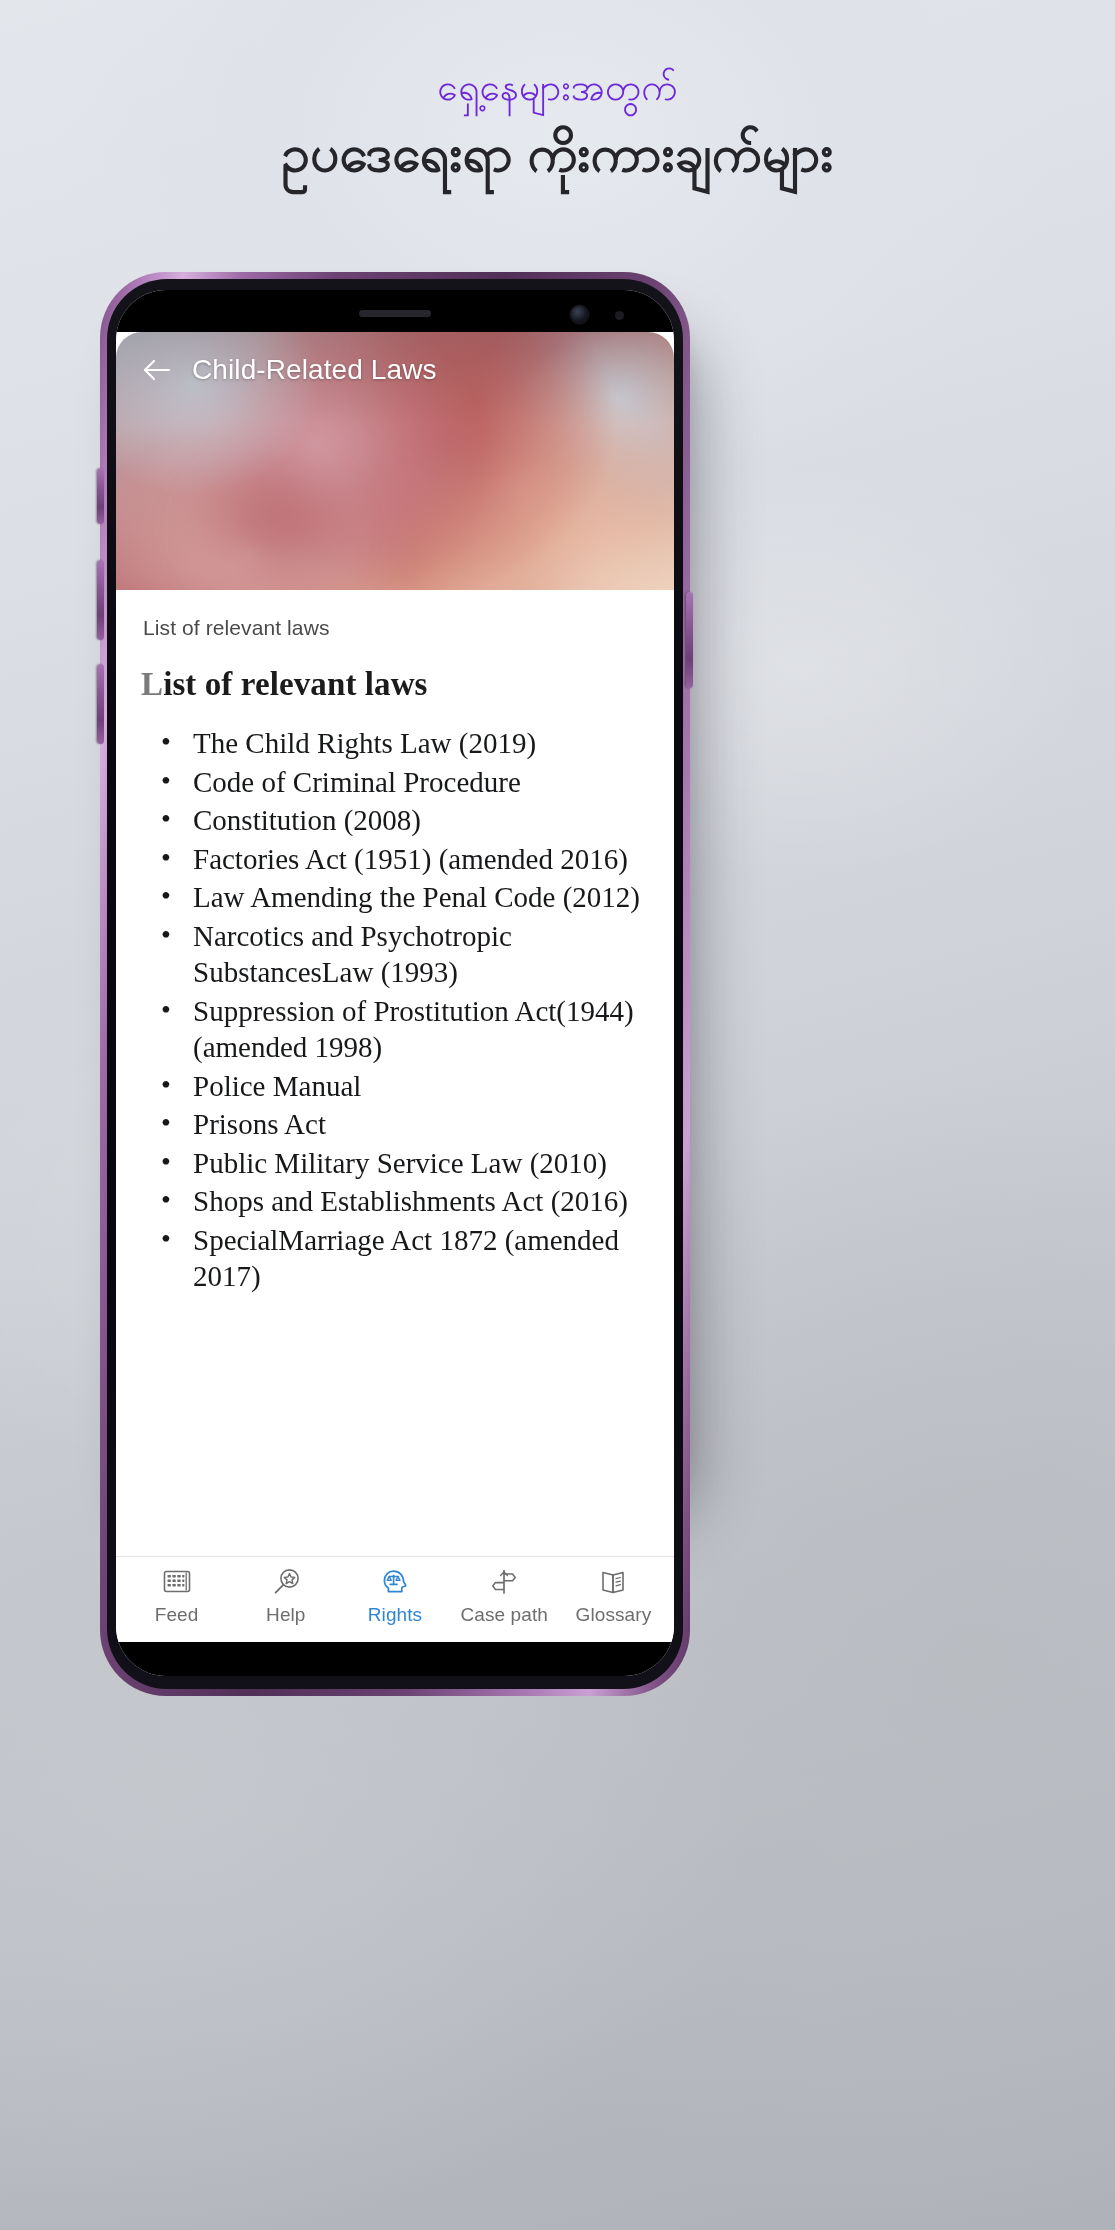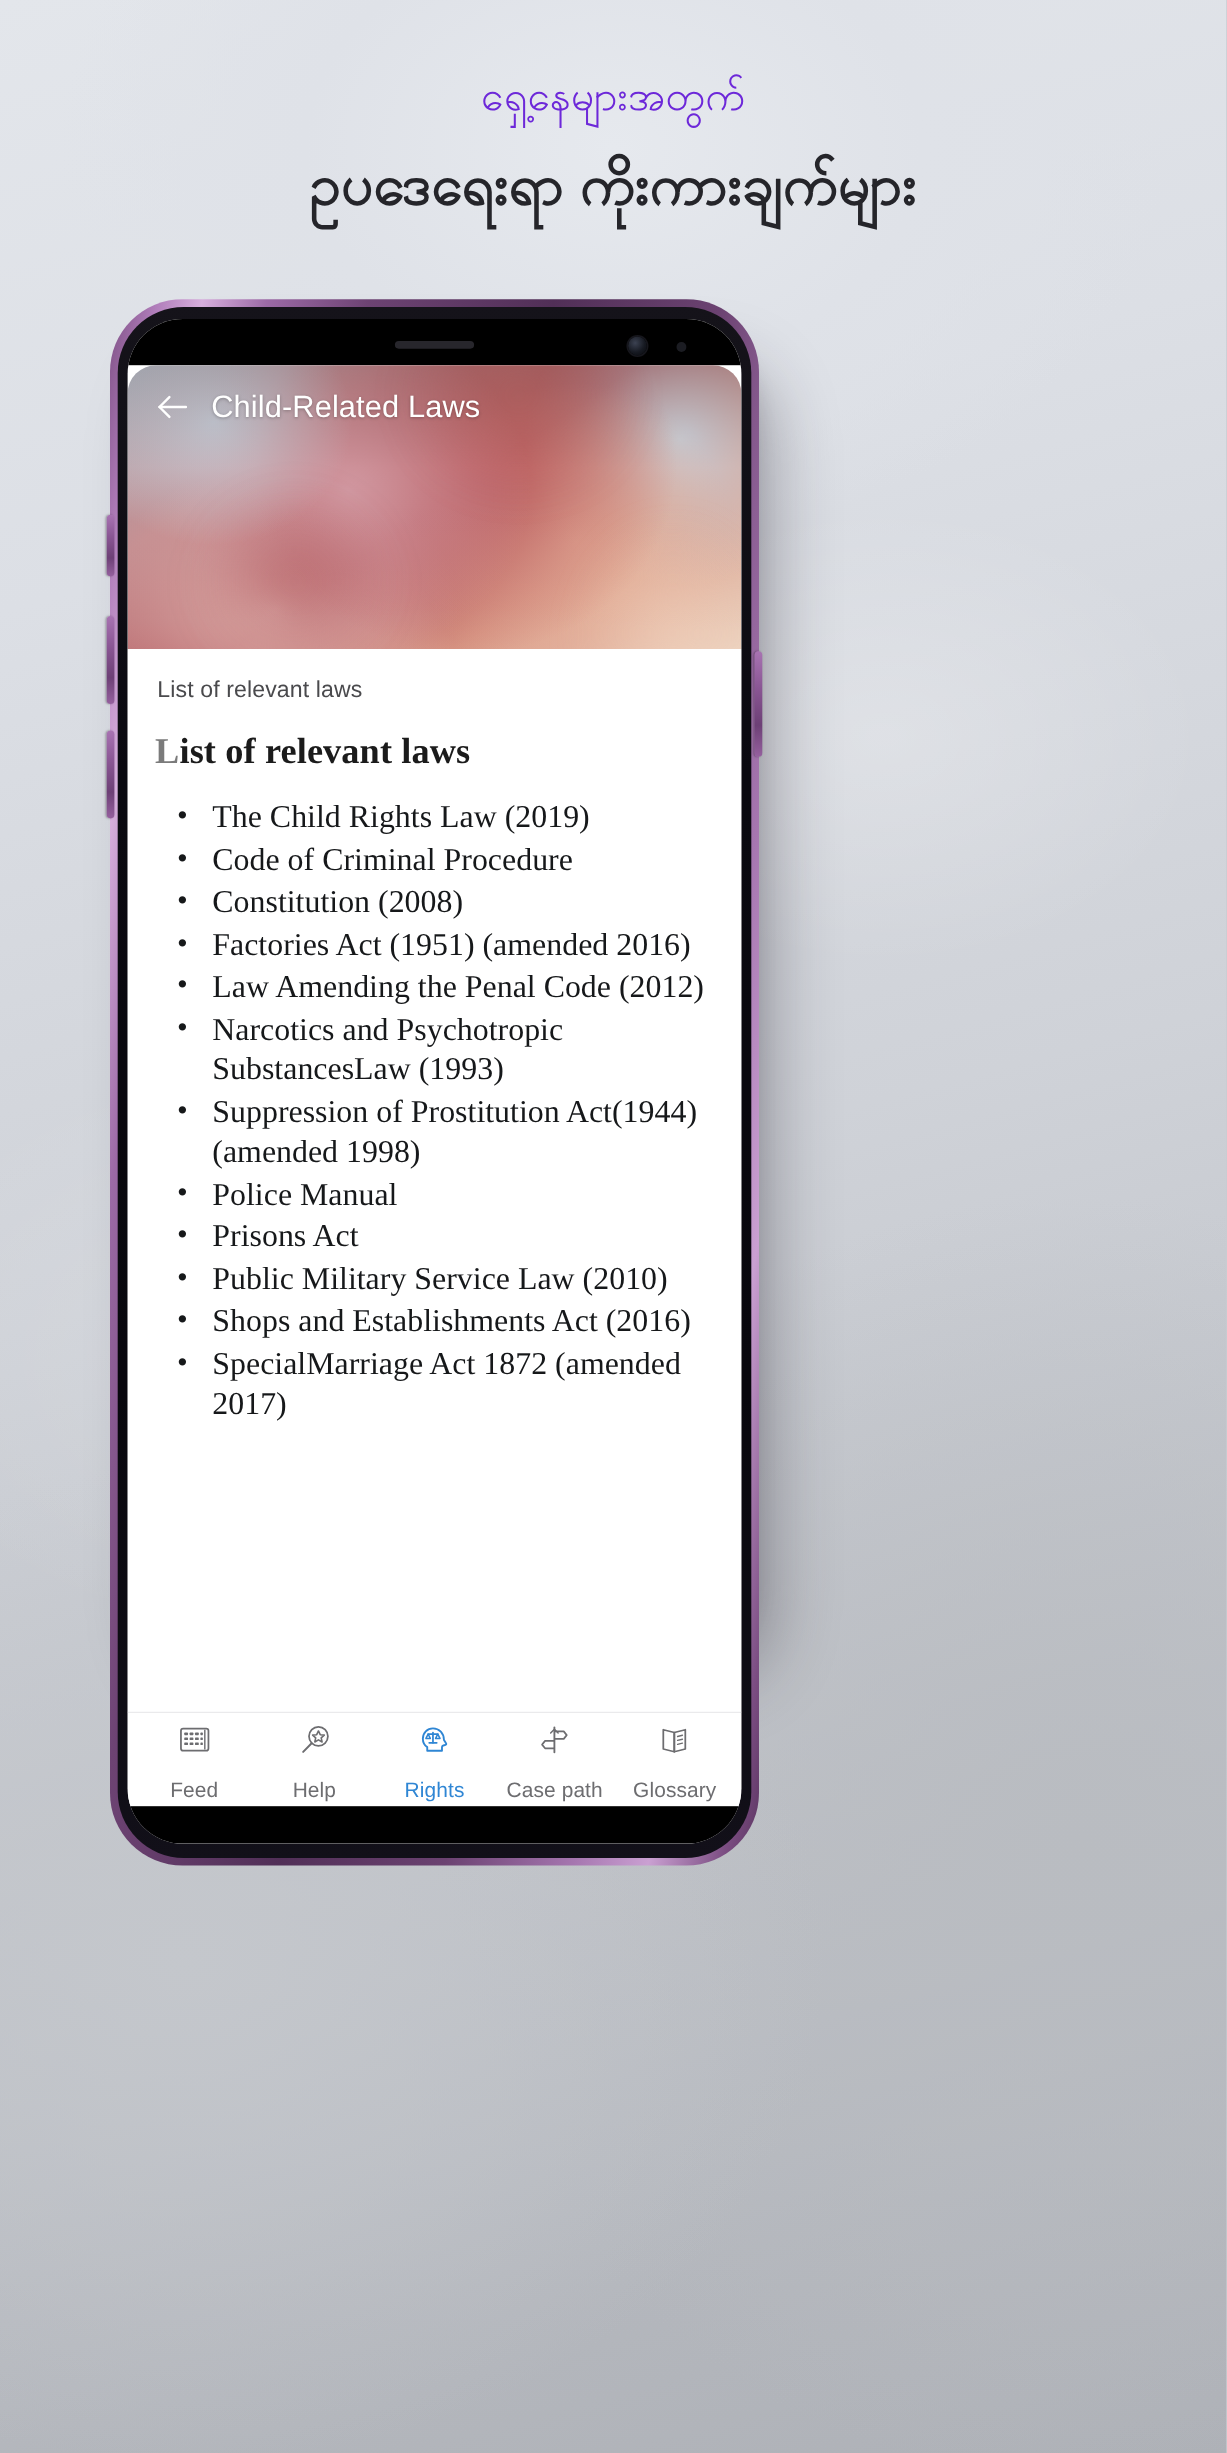--- a/index.html
+++ b/index.html
@@ -45,21 +45,21 @@
     text-align: center;
     z-index: 5;
   }
   .headline-sub {
     font-size: 37px;
     line-height: 1.42;
     color: #6d28d9;
     letter-spacing: 0.2px;
   }
   .headline-main {
-    margin-top: 18px;
+    margin-top: 4px;
     font-size: 51px;
     font-weight: 700;
     line-height: 1.38;
     color: #25252a;
     letter-spacing: 0.3px;
   }
 
   
   .phone-wrap {
     position: absolute;
@@ -281,21 +281,21 @@
     display: flex;
     align-items: flex-start;
     justify-content: space-around;
     padding: 8px 6px 0 6px;
   }
   .nav-item {
     flex: 1 1 0;
     display: flex;
     flex-direction: column;
     align-items: center;
-    gap: 19px;
+    gap: 5px;
     cursor: pointer;
   }
   .nav-icon {
     height: 34px;
     display: flex;
     align-items: center;
     justify-content: center;
   }
   .nav-label {
     font-size: 19px;

